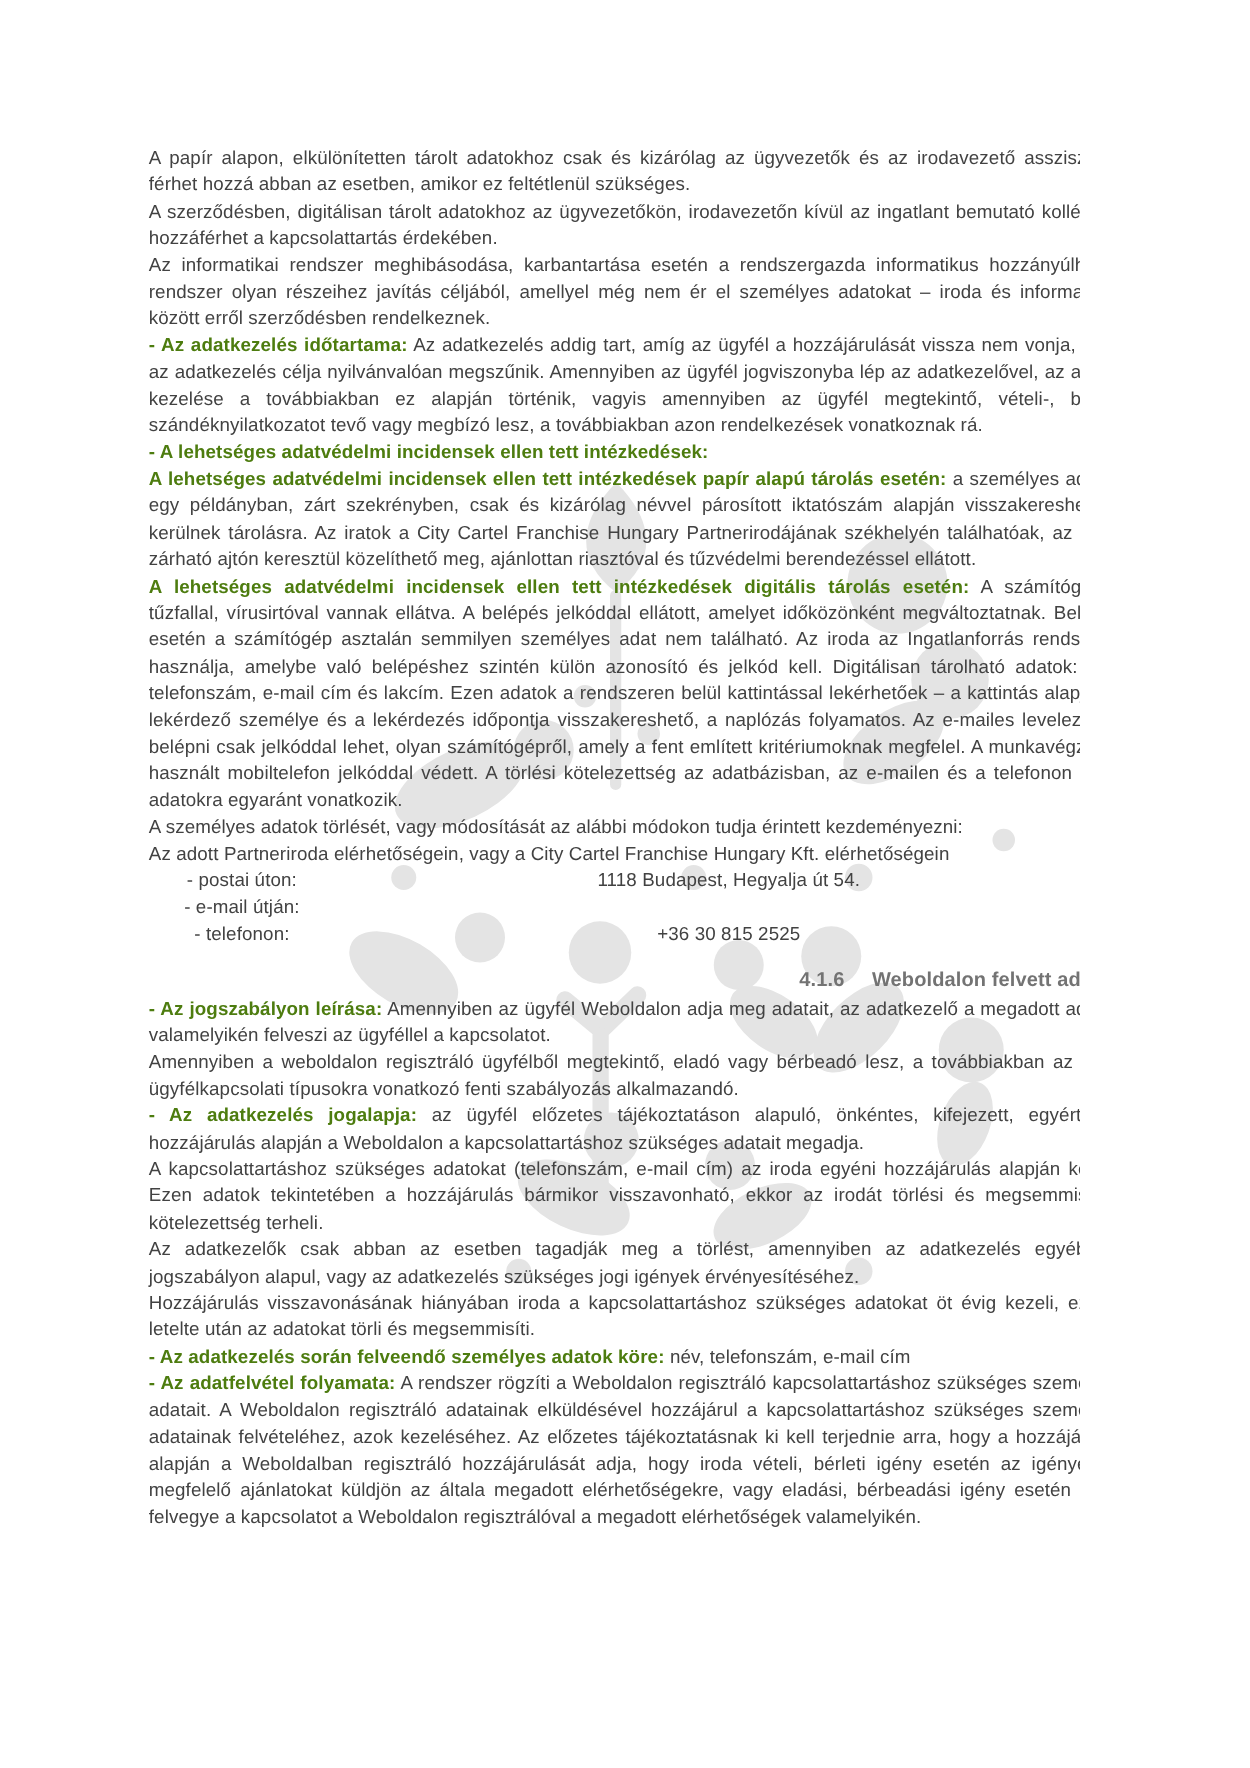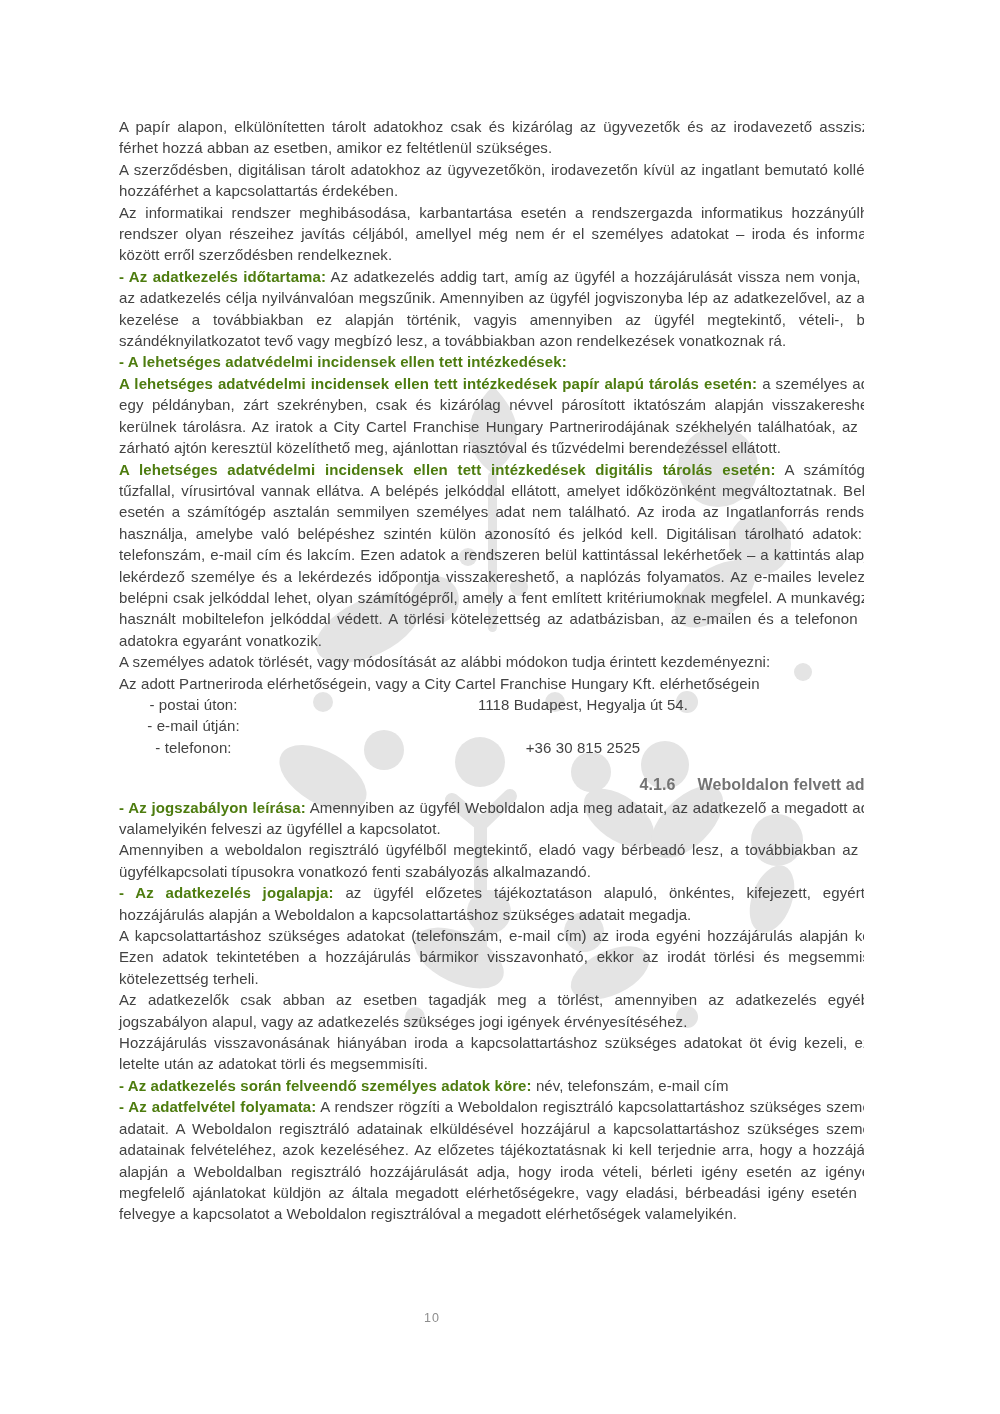--- a/index.html
+++ b/index.html
@@ -173,15 +173,14 @@
       <span>név, telefonszám, e-mail cím</span>
     </p>
 
     <p class="para">
       <strong>- Az adatfelvétel folyamata:</strong>
       <span>A rendszer rögzíti a Weboldalon regisztráló kapcsolattartáshoz szükséges személyes adatait. A Weboldalon regisztráló adatainak elküldésével hozzájárul a kapcsolattartáshoz szükséges személyes adatainak felvételéhez, azok kezeléséhez. Az előzetes tájékoztatásnak ki kell terjednie arra, hogy a hozzájárulás alapján a Weboldalban regisztráló hozzájárulását adja, hogy iroda vételi, bérleti igény esetén az igényeinek megfelelő ajánlatokat küldjön az általa megadott elérhetőségekre, vagy eladási, bérbeadási igény esetén iroda felvegye a kapcsolatot a Weboldalon regisztrálóval a megadott elérhetőségek valamelyikén.</span>
     </p>
 
   </div>
 
-  <div class="footer">10</div>
 
 </div>
 
 </body></html>

